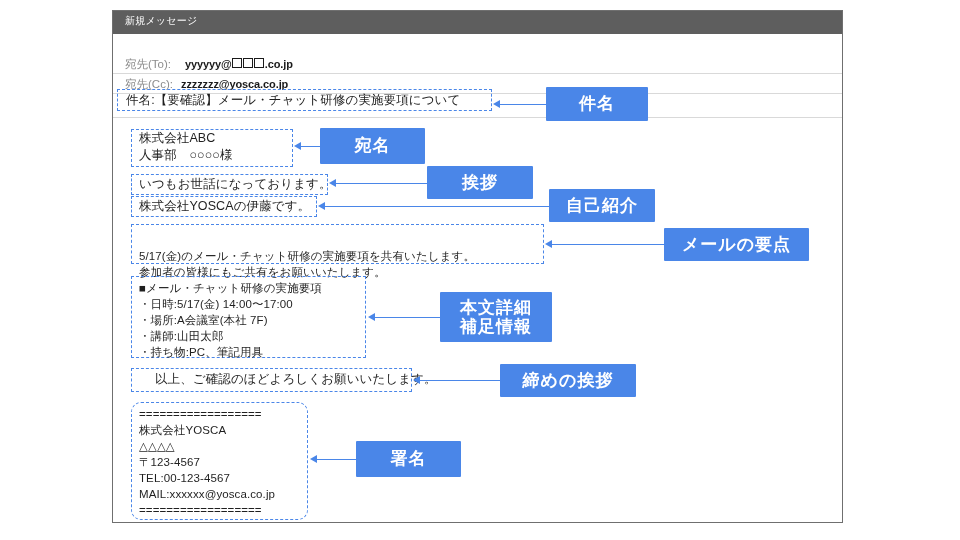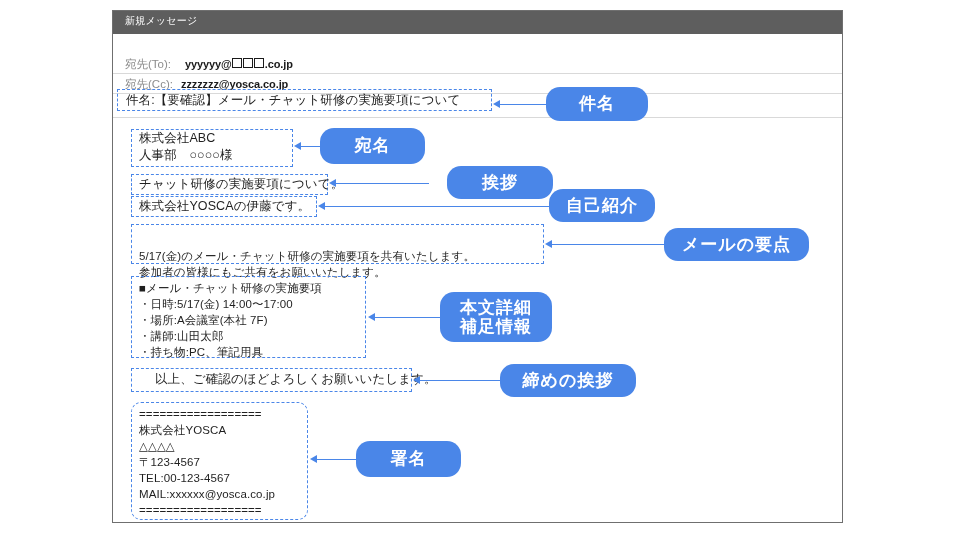--- a/index.html
+++ b/index.html
@@ -125,21 +125,21 @@
     color: #1f1f1f;
     white-space: pre;
     letter-spacing: .1px;
   }
   .btext.small { font-size: 11.5px; line-height: 16px; }
 
   
   .badge {
     position: absolute;
     background: #4a86e8;
-    border-radius: 14px;
+    border-radius: 1px;
     color: #ffffff;
     font-weight: bold;
     display: flex;
     align-items: center;
     justify-content: center;
     text-align: center;
     letter-spacing: 1px;
     box-sizing: border-box;
     line-height: 1.12;
   }
@@ -186,21 +186,21 @@
   </div>
 
   <div class="dbox" style="left:117px; top:89px; width:375px; height:22px;"></div>
   <div class="btext" style="left:126px; top:92px;">件名:【要確認】メール・チャット研修の実施要項について</div>
 
   <div class="dbox" style="left:131px; top:129px; width:162px; height:38px;"></div>
   <div class="btext" style="left:139px; top:130px;">株式会社ABC
 人事部　○○○○様</div>
 
   <div class="dbox" style="left:131px; top:174px; width:197px; height:21px;"></div>
-  <div class="btext" style="left:139px; top:176px;">チャット研修の実施要項について。</div>
+  <div class="btext" style="left:139px; top:176px;">いつもお世話になっております。</div>
 
   <div class="dbox" style="left:131px; top:196px; width:186px; height:21px;"></div>
   <div class="btext" style="left:139px; top:198px;">株式会社YOSCAの伊藤です。</div>
 
   <div class="dbox" style="left:131px; top:224px; width:413px; height:40px;"></div>
   <div class="btext small" style="left:139px; top:228px;margin-top:20px;">5/17(金)のメール・チャット研修の実施要項を共有いたします。
 参加者の皆様にもご共有をお願いいたします。</div>
 
   <div class="dbox" style="left:131px; top:276px; width:235px; height:82px;"></div>
   <div class="btext small" style="left:139px; top:280px;">■メール・チャット研修の実施要項
@@ -246,21 +246,21 @@
   <div class="arrow-left" style="left:310px; top:455px;"></div>
 
   <div class="badge" style="left:546px; top:87px; width:102px; height:34px; font-size:17px;">
     <span>件名</span>
   </div>
 
   <div class="badge" style="left:320px; top:128px; width:105px; height:36px; font-size:17px;">
     <span>宛名</span>
   </div>
 
-  <div class="badge" style="left:427px; top:166px; width:106px; height:33px; font-size:17px;margin-left:20px;">
+  <div class="badge" style="left:427px; top:166px; width:106px; height:33px; font-size:17px;">
     <span>挨拶</span>
   </div>
 
   <div class="badge" style="left:549px; top:189px; width:106px; height:33px; font-size:17px;">
     <span>自己紹介</span>
   </div>
 
   <div class="badge" style="left:440px; top:292px; width:112px; height:50px; font-size:17px; white-space:pre-line;">
     <span>本文詳細
 補足情報</span>

